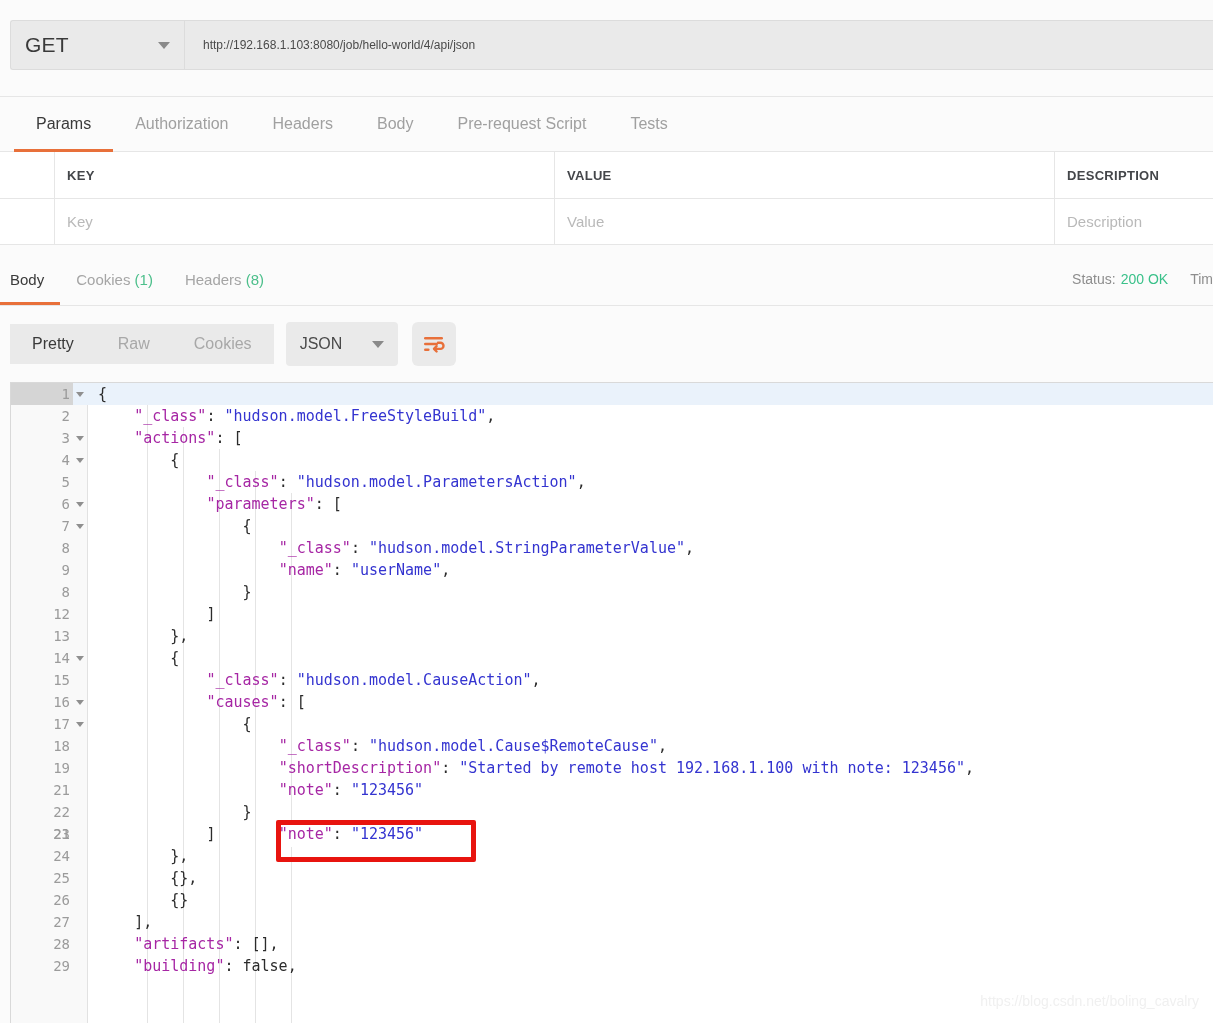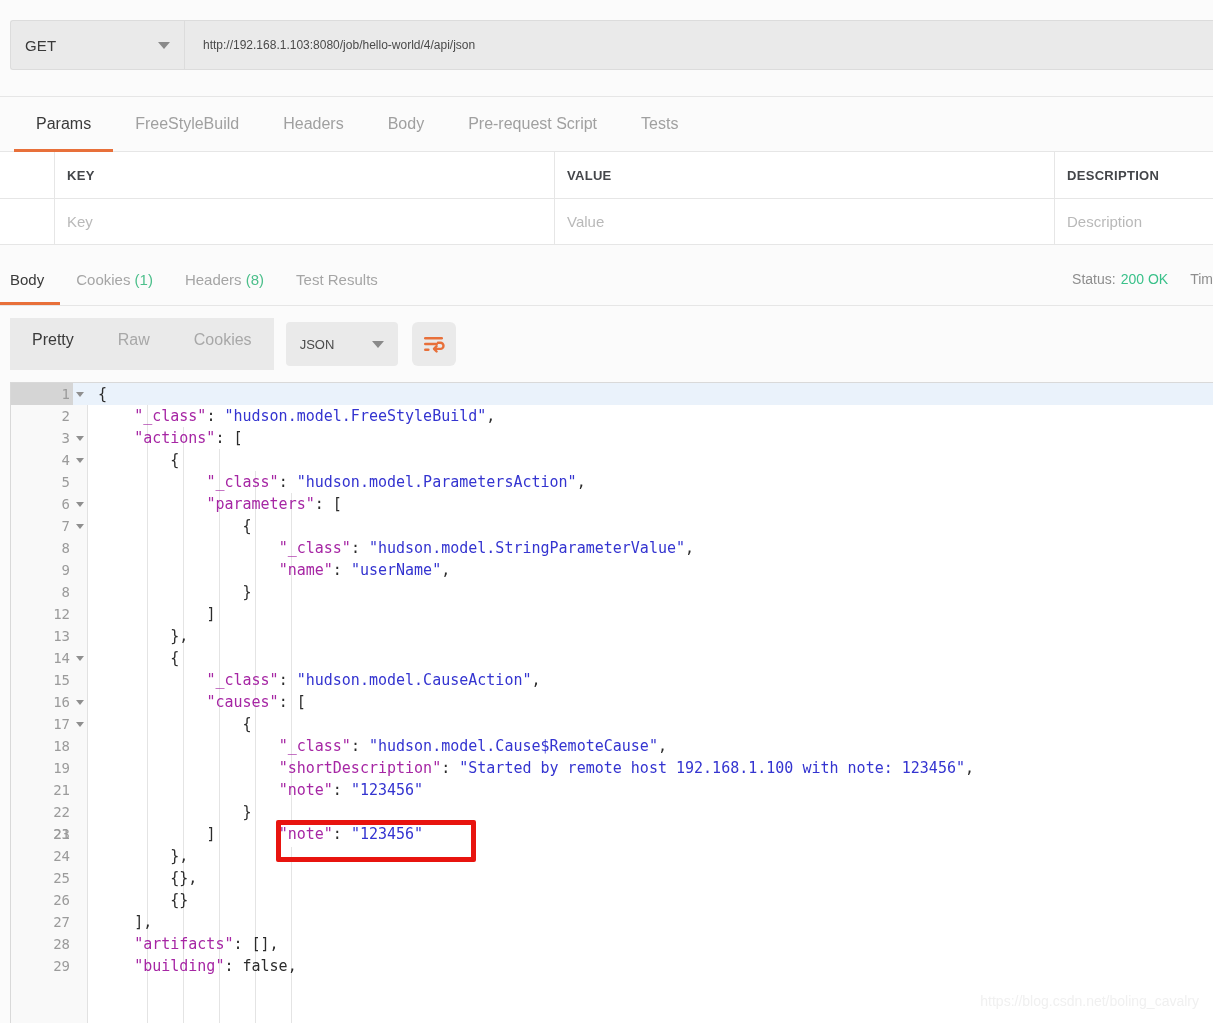--- a/index.html
+++ b/index.html
@@ -26,21 +26,21 @@
     box-sizing: border-box;
     background: #eaeaea;
     border: 1px solid #dcdcdc;
     border-right: none;
     border-radius: 3px 0 0 3px;
     display: flex; align-items: center;
     padding: 0 14px;
     position: relative;
   }
   .method-label {
-    font-size: 15px; color: #3a3a3a; letter-spacing: .2px;
+    font-size: 21px; color: #3a3a3a; letter-spacing: .2px;
   }
   .caret {
     position: absolute; right: 14px; top: 50%;
     margin-top: -3px;
     width: 0; height: 0;
     border-left: 6px solid transparent;
     border-right: 6px solid transparent;
     border-top: 7px solid #8a8a8a;
   }
   .url-box {
@@ -146,36 +146,36 @@
   
   .body-toolbar {
     position: absolute; left: 0; top: 306px;
     width: 1213px; height: 76px;
     background: #fbfbfb;
     display: flex; align-items: center;
     padding-left: 10px; box-sizing: border-box;
   }
   .seg-group {
     display: flex; background: #eaeaea;
-    border-radius: 0; height: 52px; 
+    border-radius: 0; height: 40px; align-items: center;
   }
   .seg {
     font-size: 16px; color: #a8a8a8;
     padding: 0 22px; line-height: 44px;
   }
   .seg.active { color: #3a3a3a; }
   .fmt-box {
     margin-left: 12px;
     background: #eaeaea; border-radius: 4px;
     height: 44px; width: 112px;
     display: flex; align-items: center;
     padding: 0 14px; box-sizing: border-box;
     position: relative;
   }
-  .fmt-label { font-size: 13px; color: #4a4a4a; }
+  .fmt-label { font-size: 16px; color: #4a4a4a; }
   .fmt-caret {
     position: absolute; right: 14px; top: 50%;
     margin-top: -3px; width: 0; height: 0;
     border-left: 6px solid transparent;
     border-right: 6px solid transparent;
     border-top: 7px solid #8a8a8a;
   }
   .wrap-btn {
     margin-left: 14px;
     background: #eaeaea; border-radius: 6px;
@@ -280,21 +280,21 @@
     </div>
     <div class="url-box">
       <span class="url-text">http://192.168.1.103:8080/job/hello-world/4/api/json</span>
     </div>
   </div>
 
   <div class="top-divider"></div>
 
   <div class="req-tabs" id="req-tabs">
       <div class="req-tab active">Params</div>
-      <div class="req-tab">FreeStyleBuild</div>
+      <div class="req-tab">Authorization</div>
       <div class="req-tab">Headers</div>
       <div class="req-tab">Body</div>
       <div class="req-tab">Pre-request Script</div>
       <div class="req-tab">Tests</div>
     </div>
 
   <div class="param-table">
     <div class="ptr header">
       <div class="pcell c-chk"></div>
       <div class="pcell c-key">
@@ -318,21 +318,20 @@
       <div class="pcell c-desc">
         <span class="pv-text">Description</span>
       </div>
     </div>
   </div>
 
   <div class="resp-tabs" id="resp-tabs">
     <div class="resp-tab active"><span>Body</span></div>
       <div class="resp-tab"><span>Cookies</span><span class="count"> (1)</span></div>
       <div class="resp-tab"><span>Headers</span><span class="count"> (8)</span></div>
-      <div class="resp-tab"><span>Test Results</span></div>
       <div class="status-wrap">
       <span class="status-label">Status:</span>
       <span class="status-code">200 OK</span>
       <span class="time-label">Tim</span>
     </div>
   </div>
 
   <div class="body-toolbar">
     <div class="seg-group" id="seg-group">
         <div class="seg active">Pretty</div>

